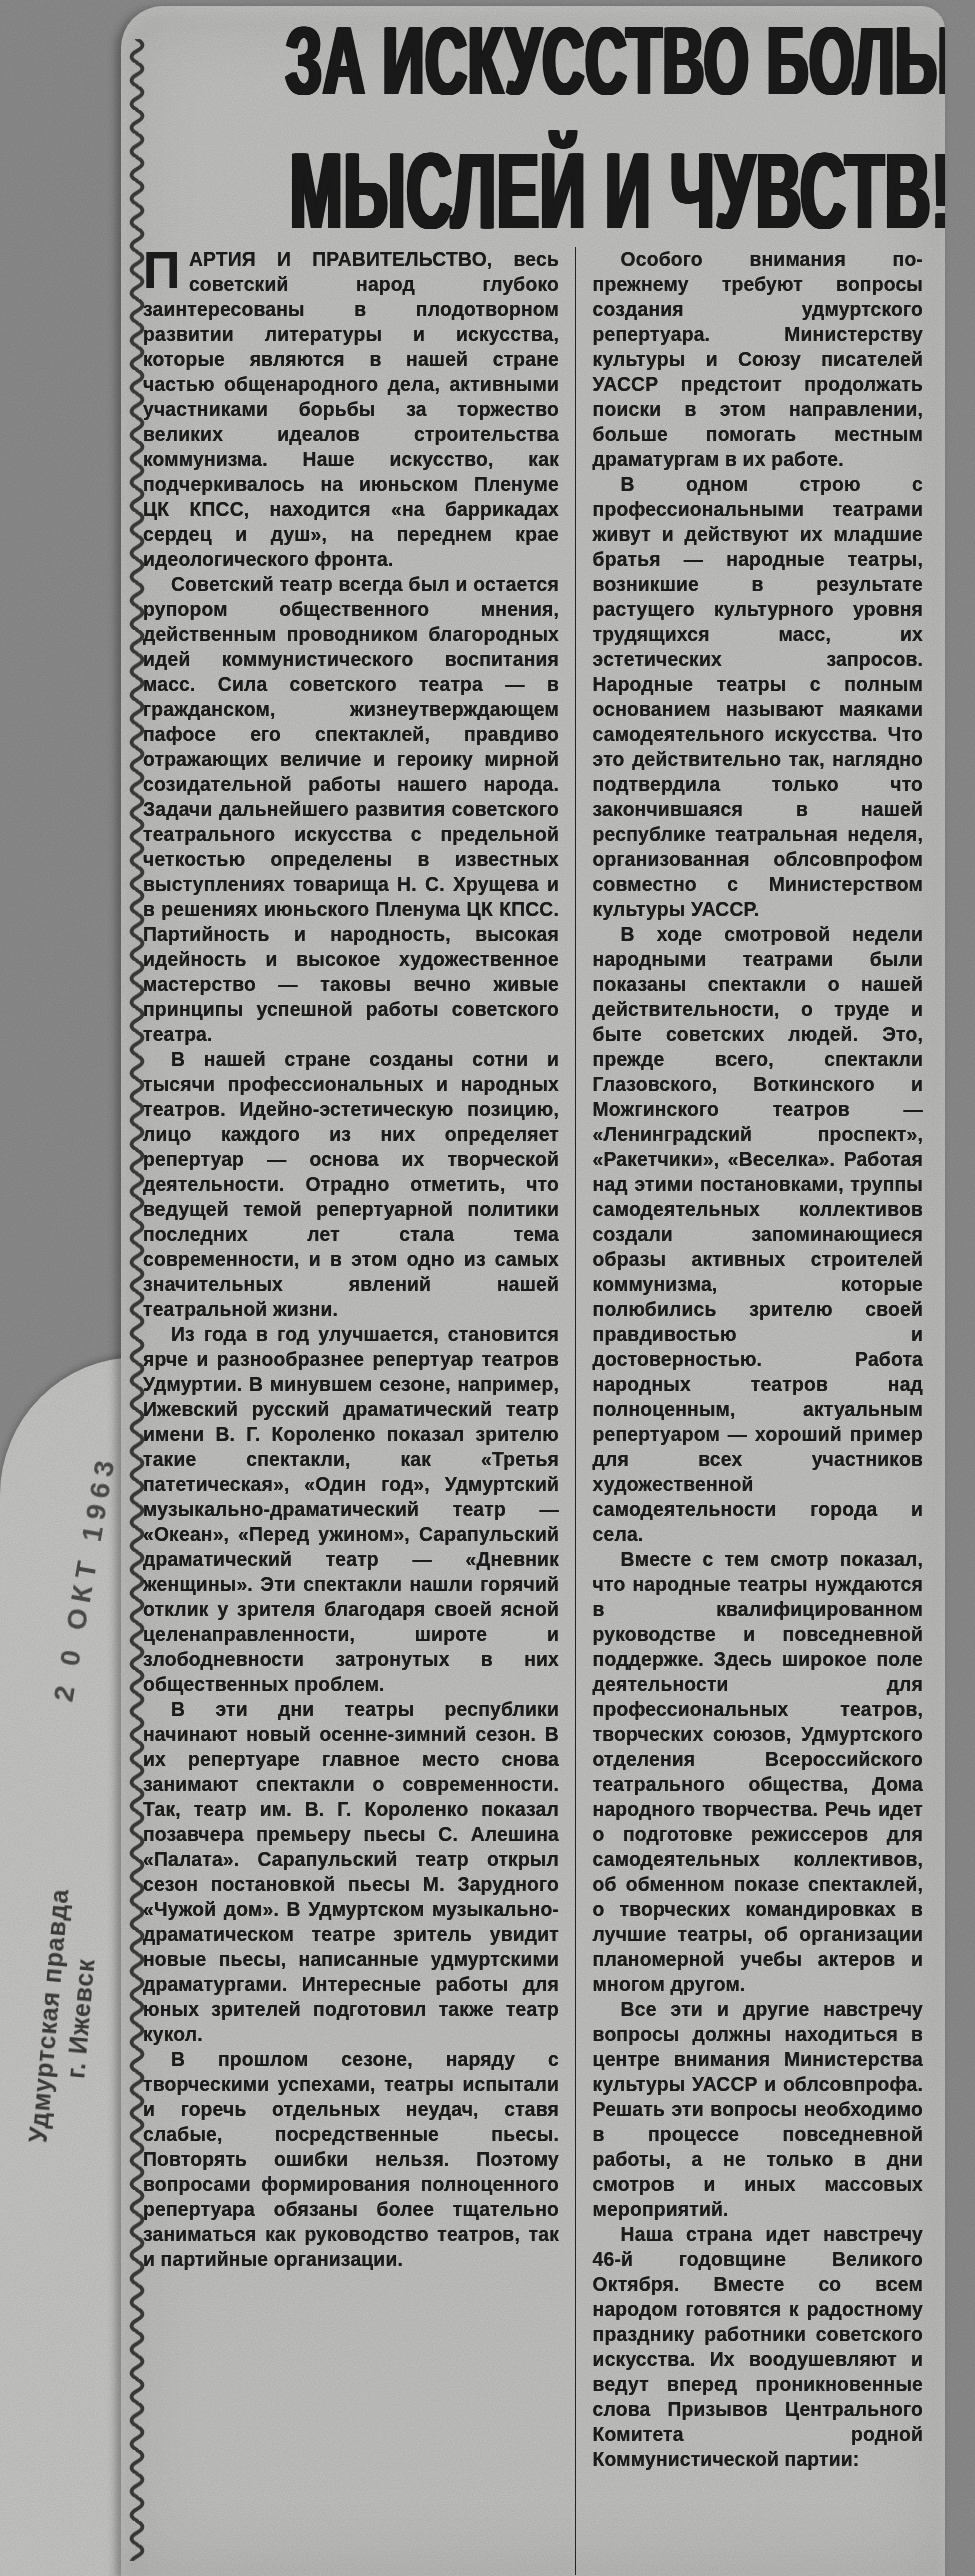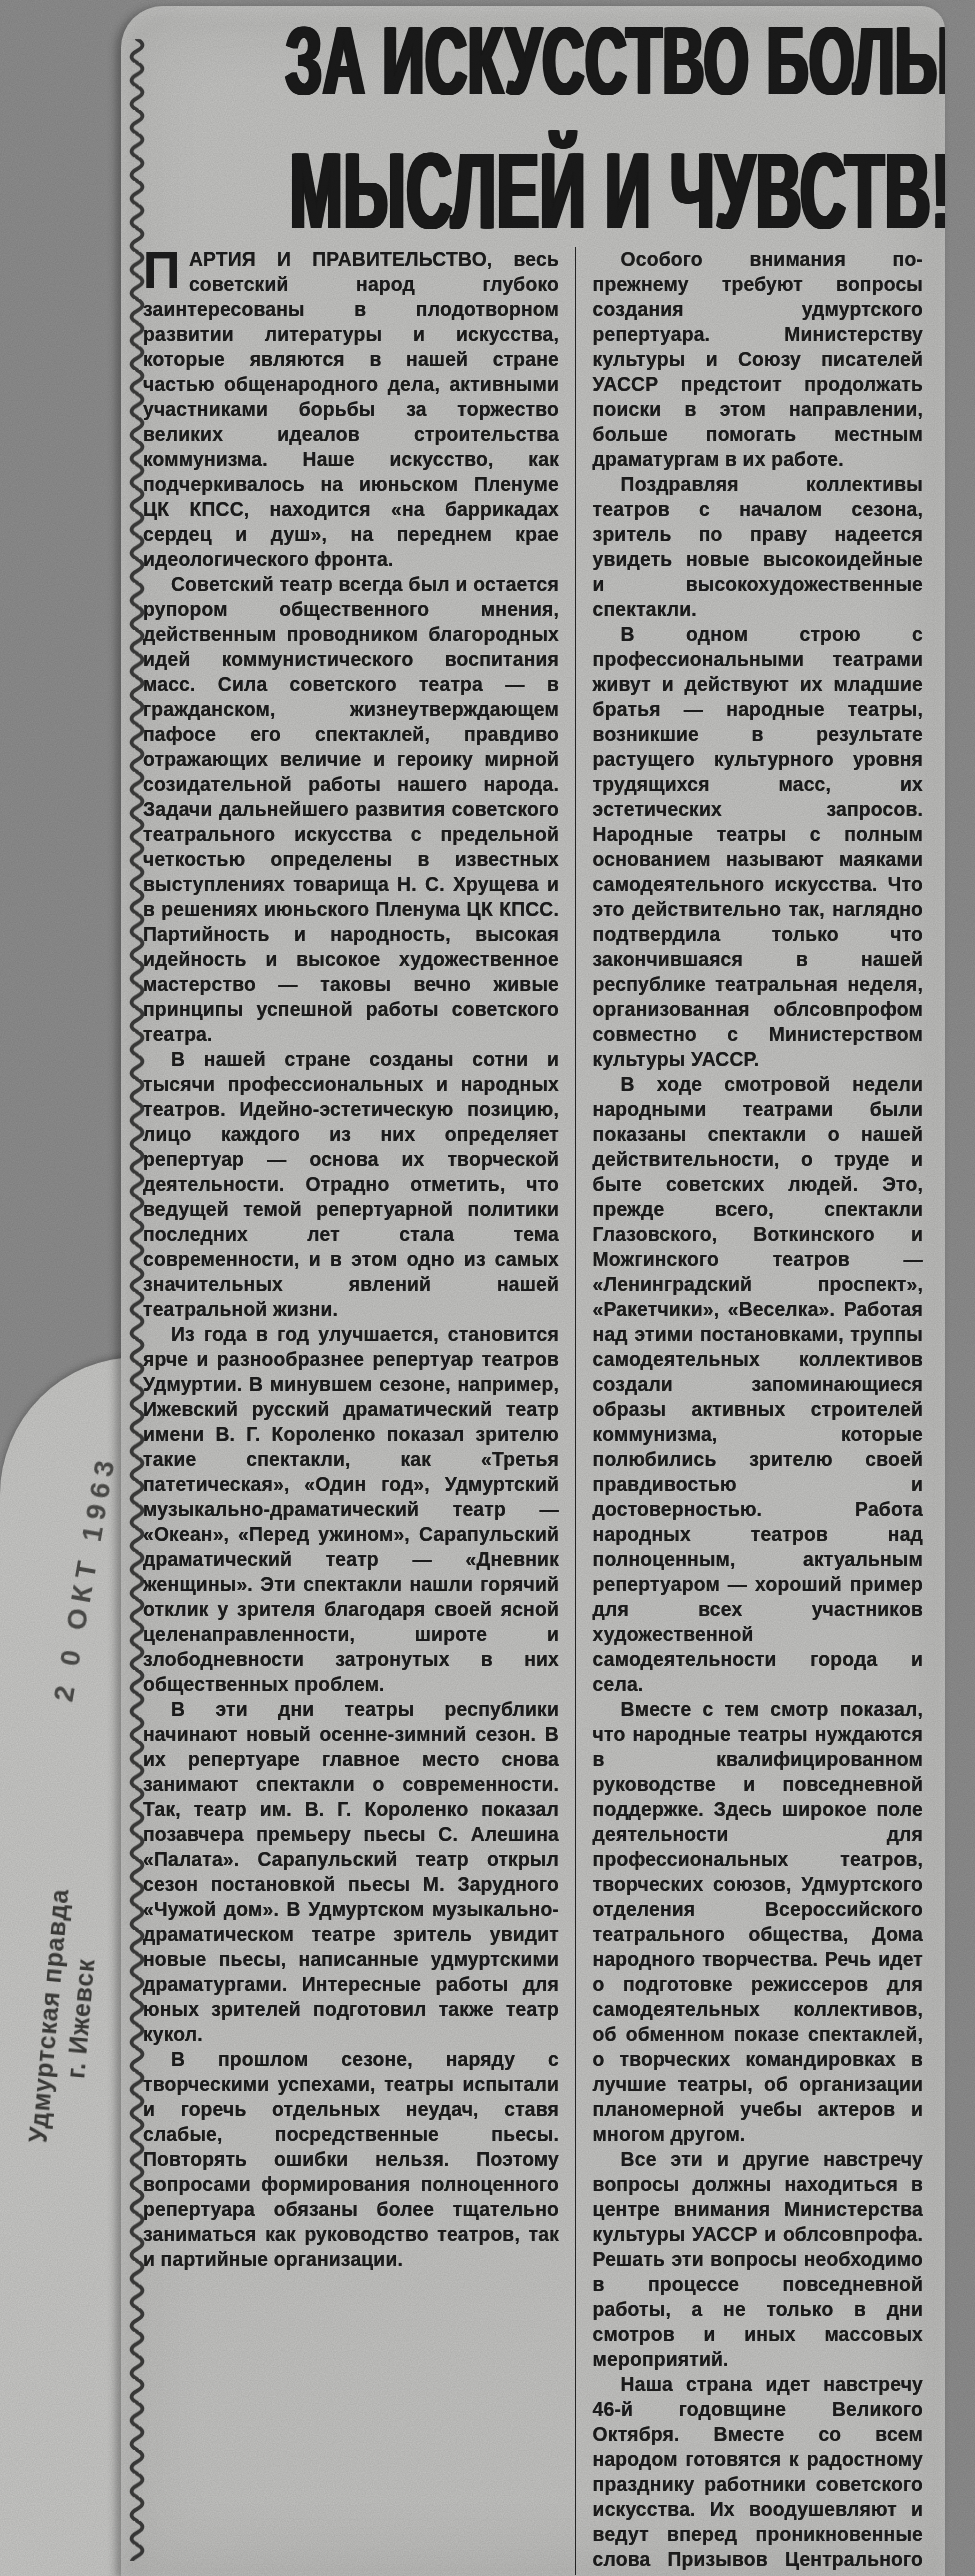--- a/index.html
+++ b/index.html
@@ -108,21 +108,20 @@
         <p class="lead"><span class="dropcap">П</span><span>АРТИЯ И ПРАВИТЕЛЬСТВО, весь советский народ глубоко заинтересованы в плодотворном развитии литературы и искусства, которые являются в нашей стране частью общенародного дела, активными участниками борьбы за торжество великих идеалов строительства коммунизма. Наше искусство, как подчеркивалось на июньском Пленуме ЦК КПСС, находится «на баррикадах сердец и душ», на переднем крае идеологического фронта.</span></p>
         <p>Советский театр всегда был и остается рупором общественного мнения, действенным проводником благородных идей коммунистического воспитания масс. Сила советского театра — в гражданском, жизнеутверждающем пафосе его спектаклей, правдиво отражающих величие и героику мирной созидательной работы нашего народа. Задачи дальнейшего развития советского театрального искусства с предельной четкостью определены в известных выступлениях товарища Н. С. Хрущева и в решениях июньского Пленума ЦК КПСС. Партийность и народность, высокая идейность и высокое художественное мастерство — таковы вечно живые принципы успешной работы советского театра.</p>
         <p>В нашей стране созданы сотни и тысячи профессиональных и народных театров. Идейно-эстетическую позицию, лицо каждого из них определяет репертуар — основа их творческой деятельности. Отрадно отметить, что ведущей темой репертуарной политики последних лет стала тема современности, и в этом одно из самых значительных явлений нашей театральной жизни.</p>
         <p>Из года в год улучшается, становится ярче и разнообразнее репертуар театров Удмуртии. В минувшем сезоне, например, Ижевский русский драматический театр имени В. Г. Короленко показал зрителю такие спектакли, как «Третья патетическая», «Один год», Удмуртский музыкально-драматический театр — «Океан», «Перед ужином», Сарапульский драматический театр — «Дневник женщины». Эти спектакли нашли горячий отклик у зрителя благодаря своей ясной целенаправленности, широте и злободневности затронутых в них общественных проблем.</p>
         <p>В эти дни театры республики начинают новый осенне-зимний сезон. В их репертуаре главное место снова занимают спектакли о современности. Так, театр им. В. Г. Короленко показал позавчера премьеру пьесы С. Алешина «Палата». Сарапульский театр открыл сезон постановкой пьесы М. Зарудного «Чужой дом». В Удмуртском музыкально-драматическом театре зритель увидит новые пьесы, написанные удмуртскими драматургами. Интересные работы для юных зрителей подготовил также театр кукол.</p>
         <p>В прошлом сезоне, наряду с творческими успехами, театры испытали и горечь отдельных неудач, ставя слабые, посредственные пьесы. Повторять ошибки нельзя. Поэтому вопросами формирования полноценного репертуара обязаны более тщательно заниматься как руководство театров, так и партийные организации.</p>
       </div>
 
       <div class="col col2">
         <p>Особого внимания по-прежнему требуют вопросы создания удмуртского репертуара. Министерству культуры и Союзу писателей УАССР предстоит продолжать поиски в этом направлении, больше помогать местным драматургам в их работе.</p>
-        <p>Поздравляя коллективы театров с началом сезона, зритель по праву надеется увидеть новые высокоидейные и высокохудожественные спектакли.</p>
         <p>В одном строю с профессиональными театрами живут и действуют их младшие братья — народные театры, возникшие в результате растущего культурного уровня трудящихся масс, их эстетических запросов. Народные театры с полным основанием называют маяками самодеятельного искусства. Что это действительно так, наглядно подтвердила только что закончившаяся в нашей республике театральная неделя, организованная облсовпрофом совместно с Министерством культуры УАССР.</p>
         <p>В ходе смотровой недели народными театрами были показаны спектакли о нашей действительности, о труде и быте советских людей. Это, прежде всего, спектакли Глазовского, Воткинского и Можгинского театров — «Ленинградский проспект», «Ракетчики», «Веселка». Работая над этими постановками, труппы самодеятельных коллективов создали запоминающиеся образы активных строителей коммунизма, которые полюбились зрителю своей правдивостью и достоверностью. Работа народных театров над полноценным, актуальным репертуаром — хороший пример для всех участников художественной самодеятельности города и села.</p>
         <p>Вместе с тем смотр показал, что народные театры нуждаются в квалифицированном руководстве и повседневной поддержке. Здесь широкое поле деятельности для профессиональных театров, творческих союзов, Удмуртского отделения Всероссийского театрального общества, Дома народного творчества. Речь идет о подготовке режиссеров для самодеятельных коллективов, об обменном показе спектаклей, о творческих командировках в лучшие театры, об организации планомерной учебы актеров и многом другом.</p>
         <p>Все эти и другие навстречу вопросы должны находиться в центре внимания Министерства культуры УАССР и облсовпрофа. Решать эти вопросы необходимо в процессе повседневной работы, а не только в дни смотров и иных массовых мероприятий.</p>
         <p>Наша страна идет навстречу 46-й годовщине Великого Октября. Вместе со всем народом готовятся к радостному празднику работники советского искусства. Их воодушевляют и ведут вперед проникновенные слова Призывов Центрального Комитета родной Коммунистической партии:</p>
 
       </div>
 
     </div>
   </div>

